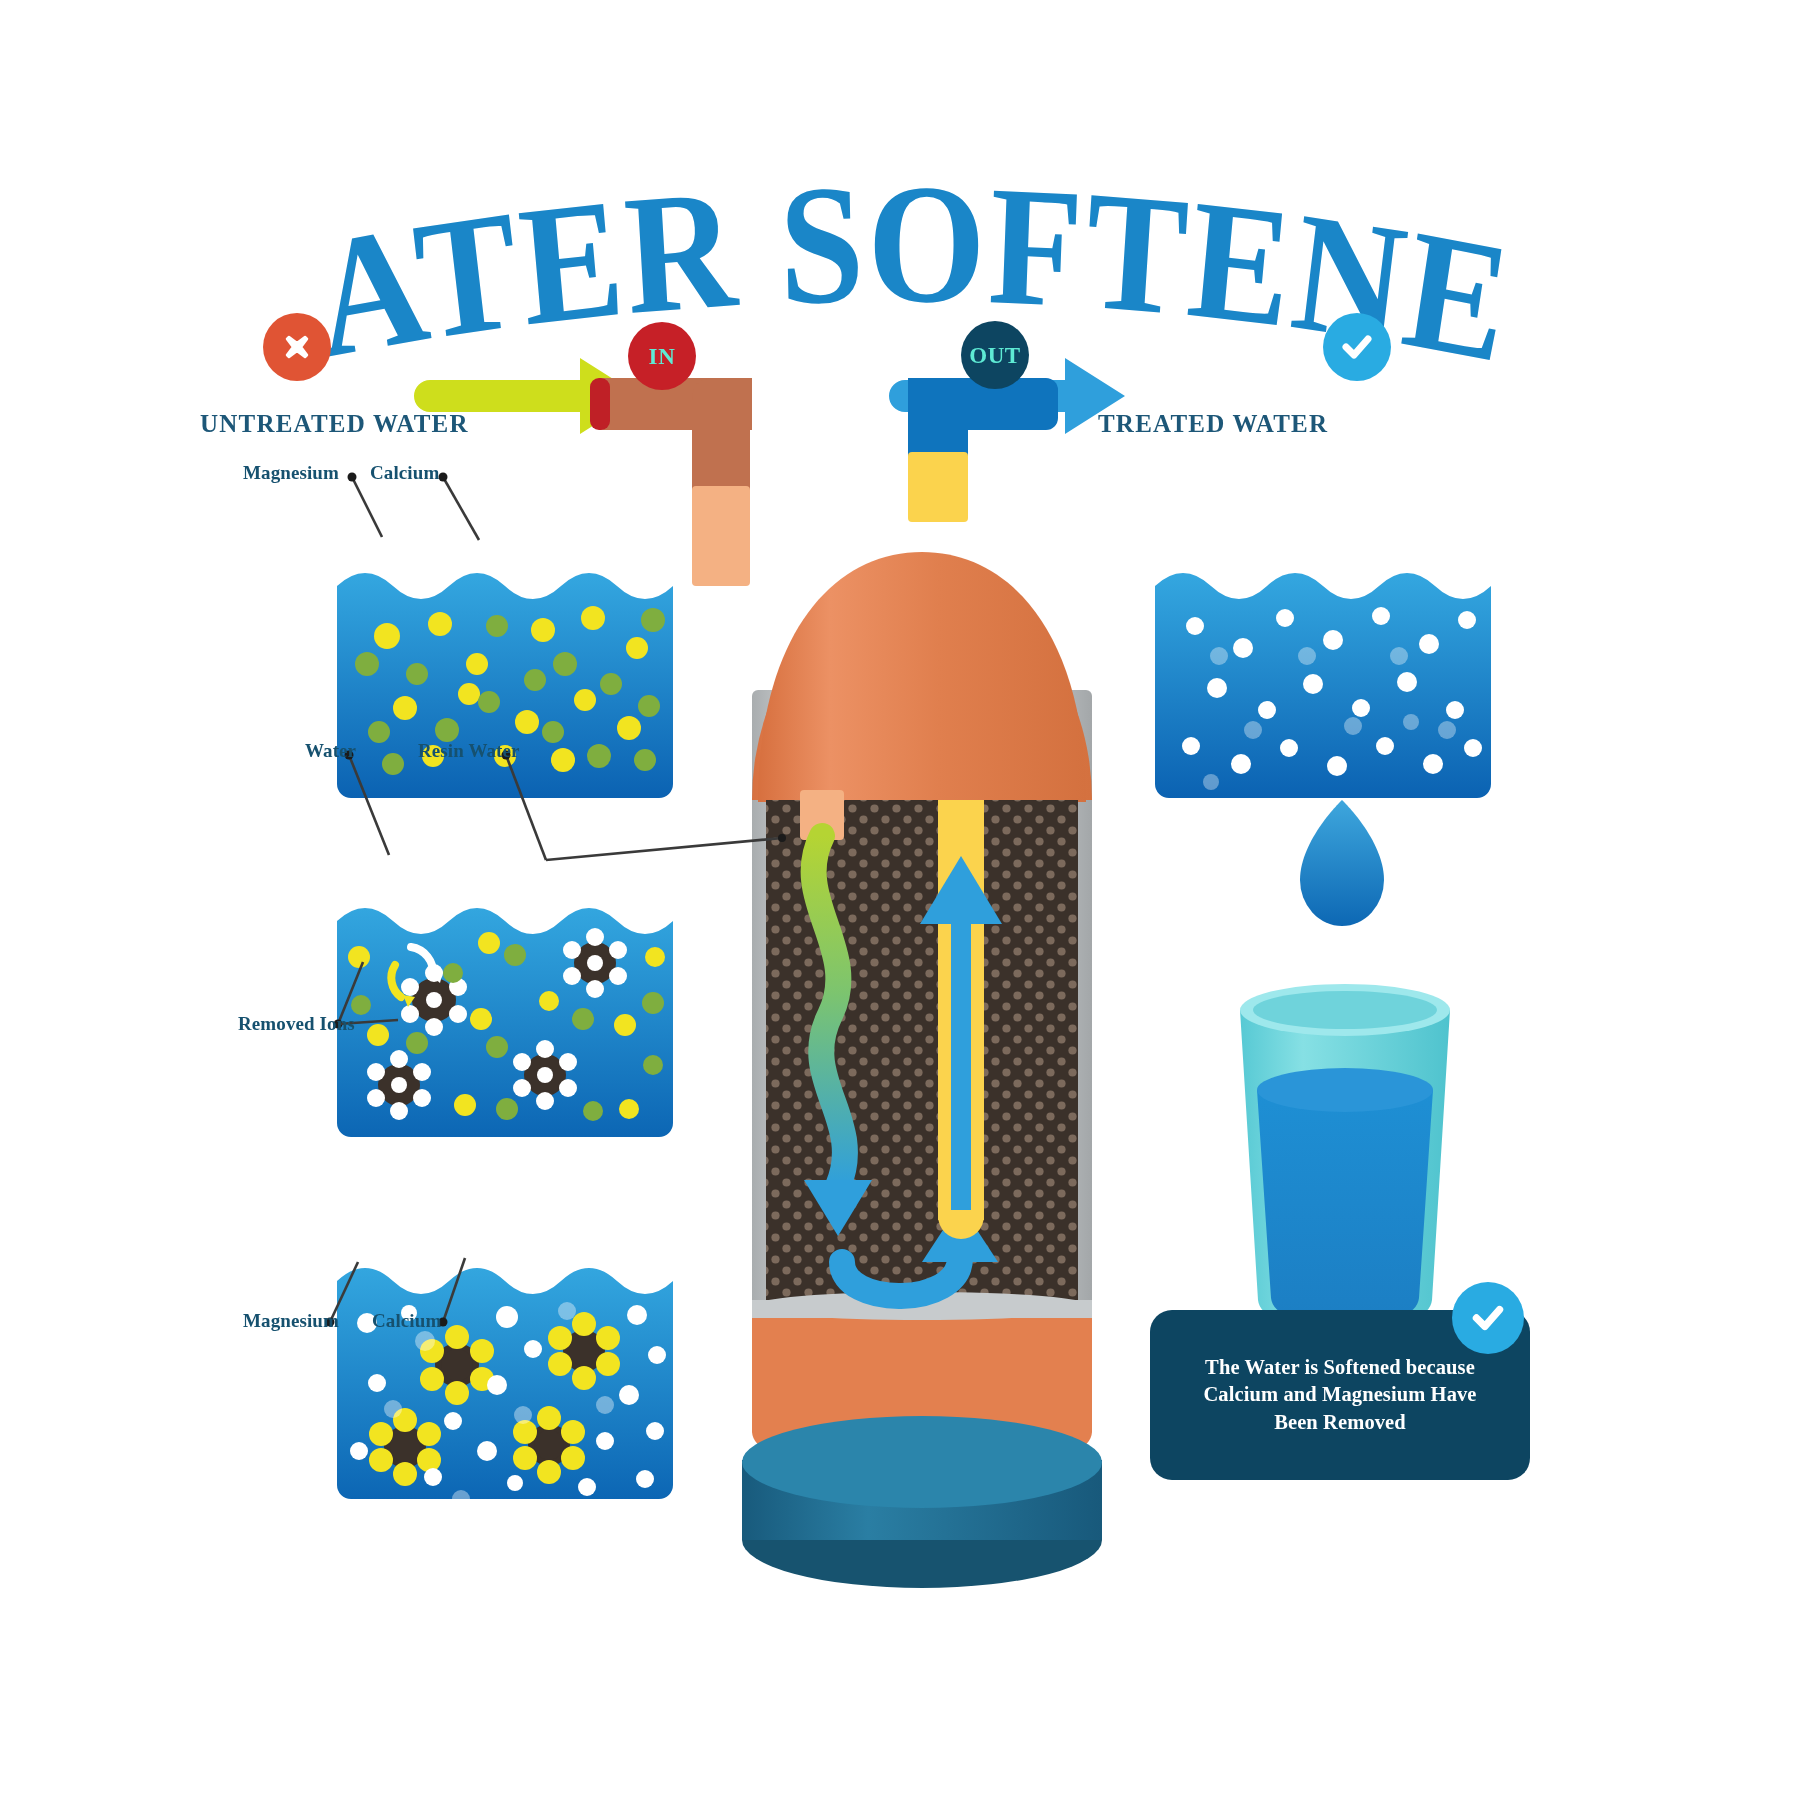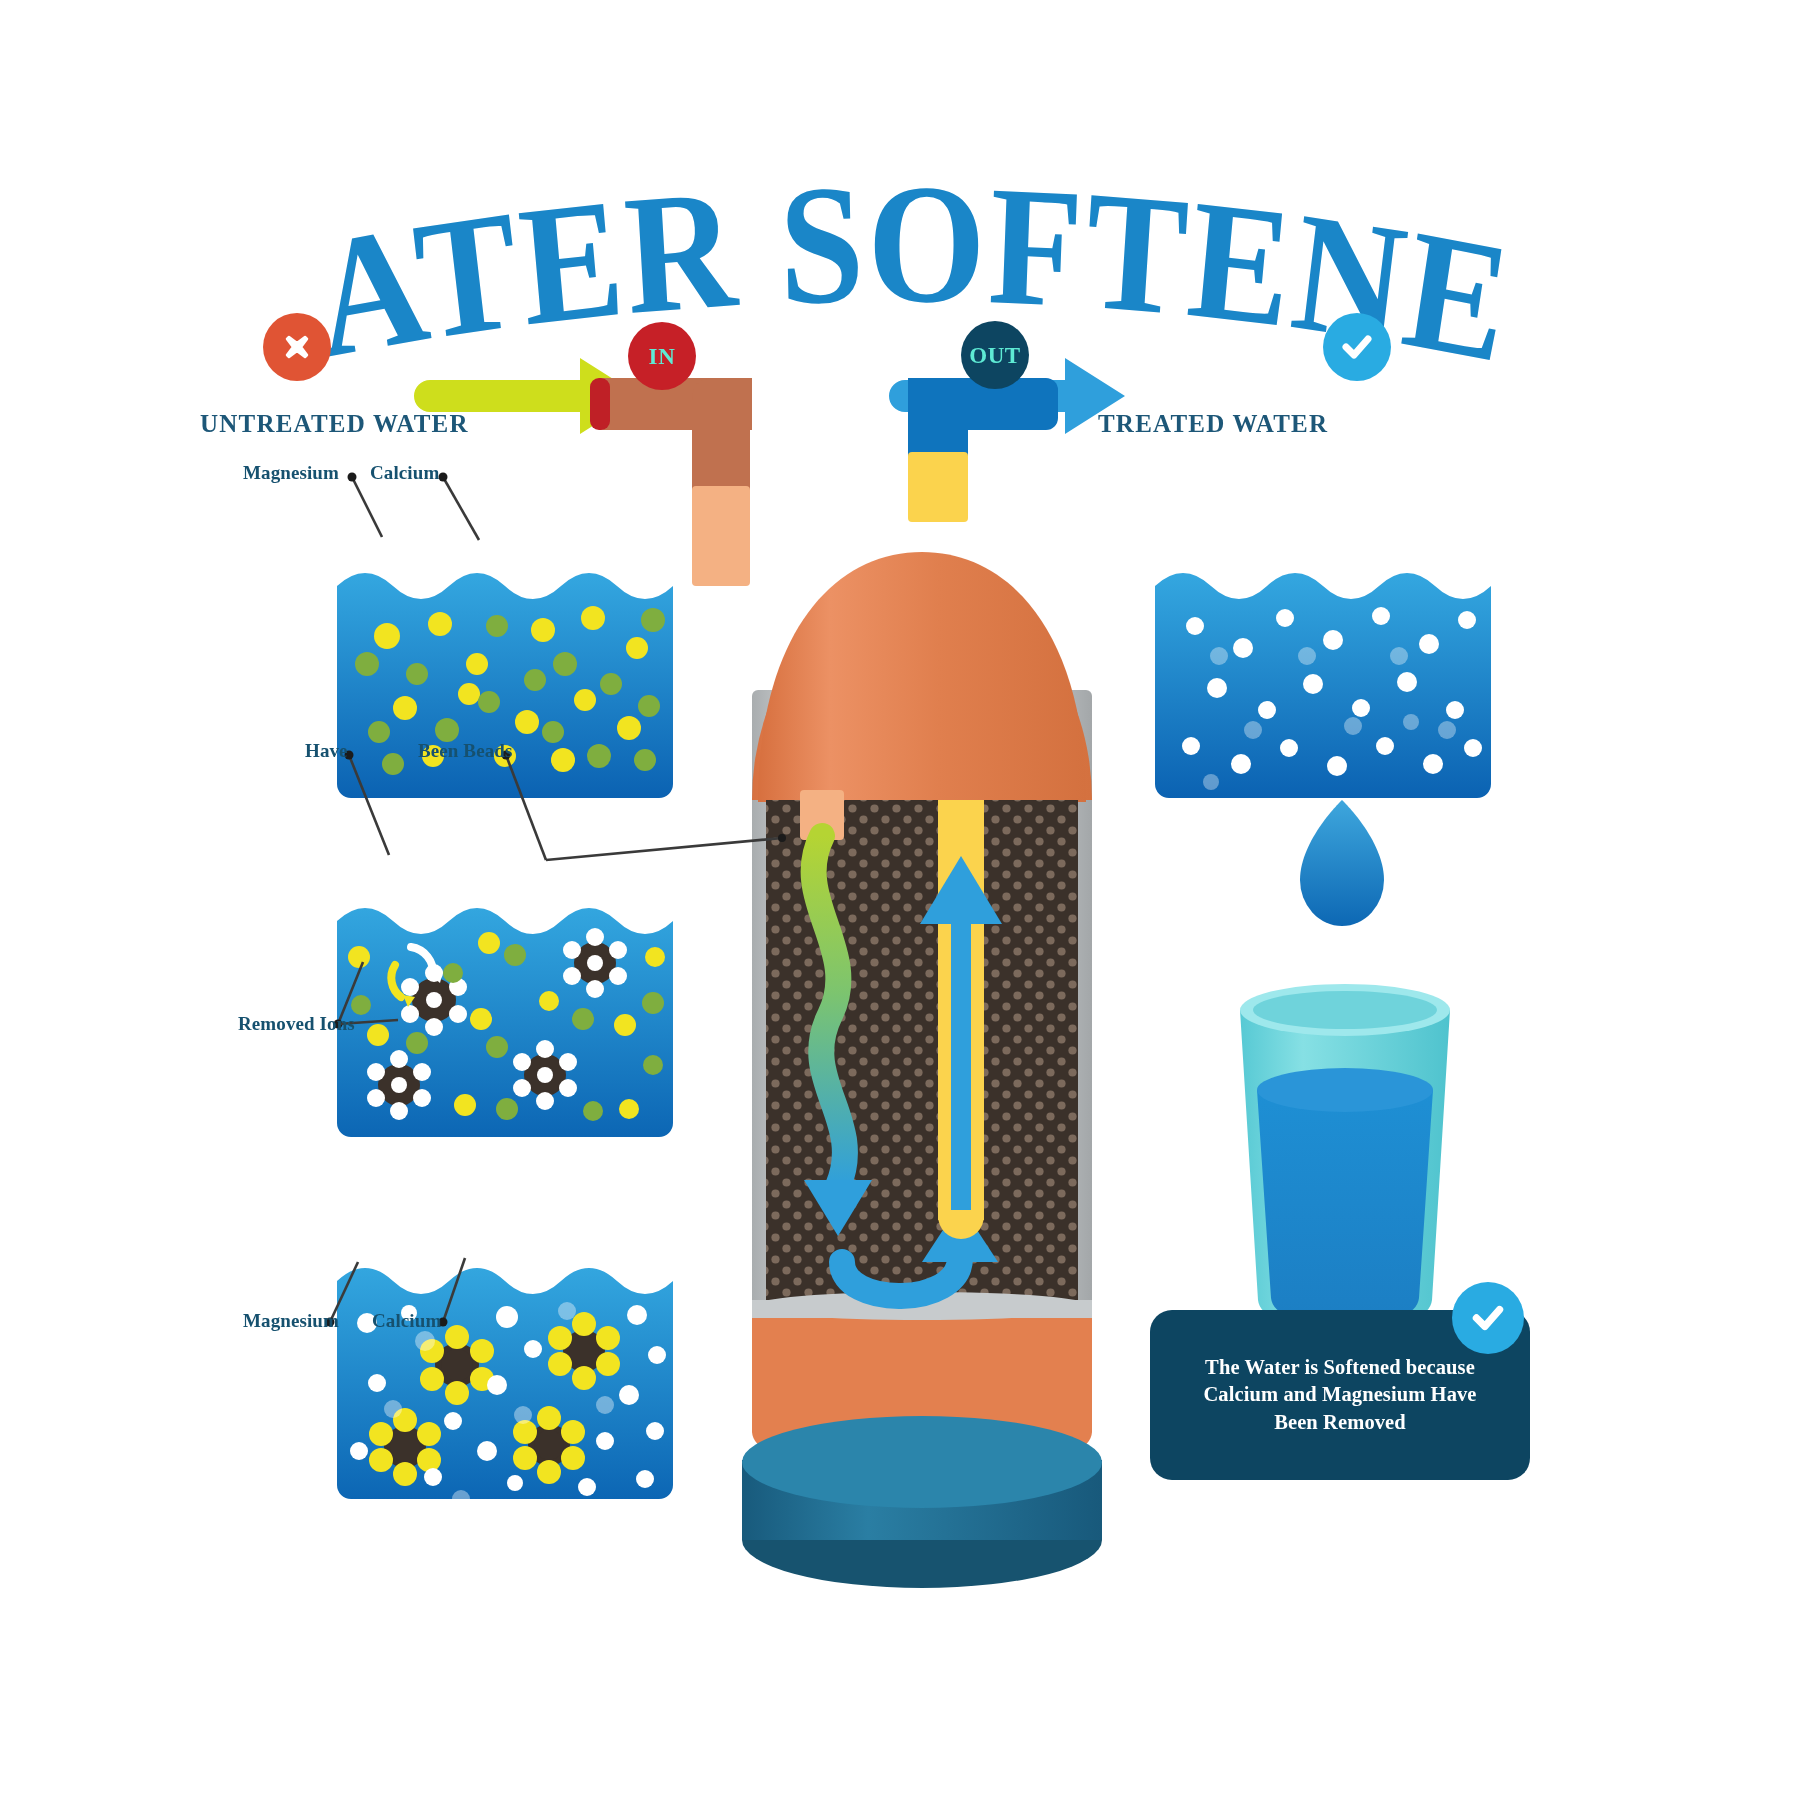--- a/index.html
+++ b/index.html
@@ -479,22 +479,22 @@
     </svg>
   </div>
 
   <div class="lbl lbl-big" style="left:200px;top:383px;">UNTREATED WATER</div>
 
   <div class="lbl lbl-big" style="left:1098px;top:383px;">TREATED WATER</div>
 
   <div id="panel-labels">
       <div class="lbl lbl-small" style="left: 243px; top: 462px;">Magnesium</div>
       <div class="lbl lbl-small" style="left: 370px; top: 462px;">Calcium</div>
-      <div class="lbl lbl-small" style="left: 305px; top: 740px;">Have</div>
-      <div class="lbl lbl-small" style="left: 418px; top: 740px;">Been Beads</div>
+      <div class="lbl lbl-small" style="left: 305px; top: 740px;">Water</div>
+      <div class="lbl lbl-small" style="left: 418px; top: 740px;">Resin Water</div>
       <div class="lbl lbl-small" style="left: 238px; top: 1013px;">Removed Ions</div>
       <div class="lbl lbl-small" style="left: 243px; top: 1310px;">Magnesium</div>
       <div class="lbl lbl-small" style="left: 372px; top: 1310px;">Calcium</div>
     </div>
 
   <div class="infobox" style="left:1150px;top:1310px;width:380px;height:170px;background:#0d4561;">
     <div class="txt">The Water is Softened because
 Calcium and Magnesium Have
 Been Removed</div>
   </div>

